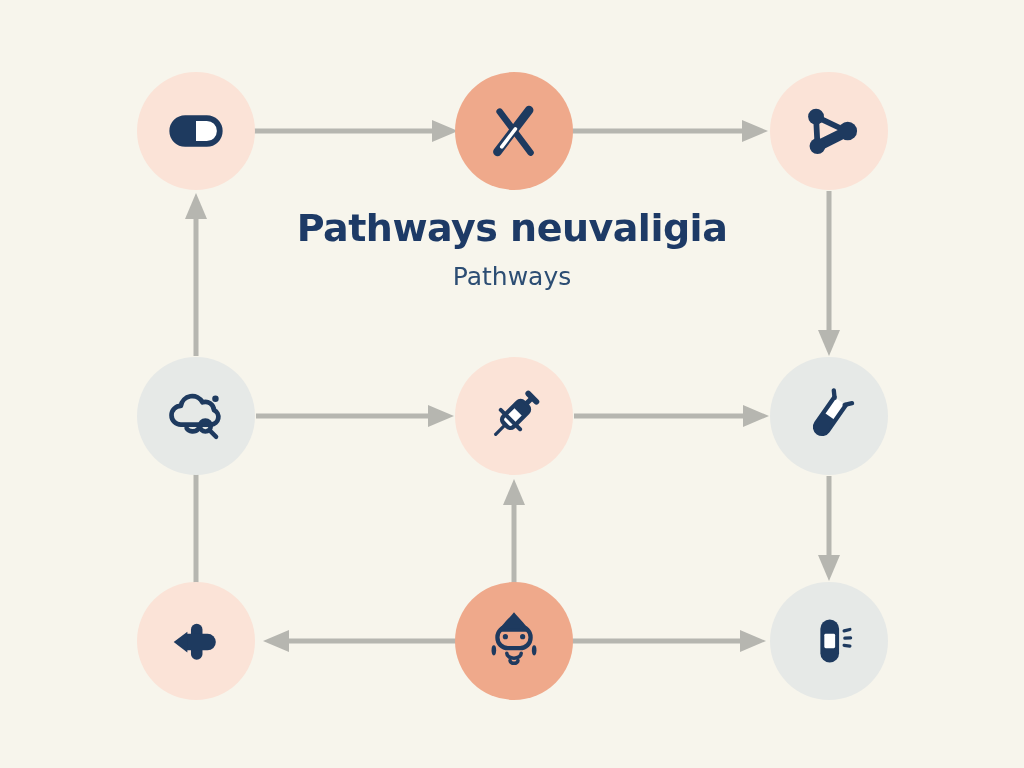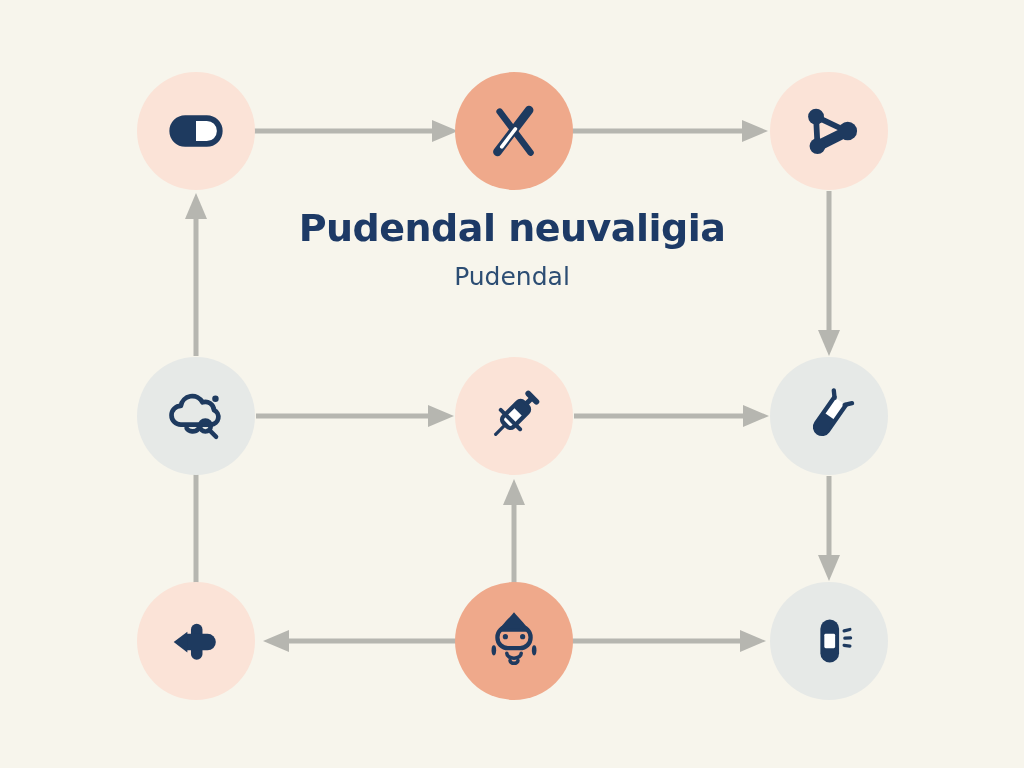--- a/index.html
+++ b/index.html
@@ -113,22 +113,22 @@
       <line class="arrow-line" x1="457" y1="641" x2="287" y2="641"></line>
       <polygon class="arrow-head" points="289,630 289,652 263,641"></polygon>
     </g>
     <g>
       <line class="arrow-line" x1="571" y1="641" x2="742" y2="641"></line>
       <polygon class="arrow-head" points="740,630 740,652 766,641"></polygon>
     </g>
   </svg>
 
   <div class="title-block">
-    <div class="title">Pudendal neuvaligia</div>
-    <div class="subtitle">Pudendal</div>
+    <div class="title">Pathways neuvaligia</div>
+    <div class="subtitle">Pathways</div>
   </div>
 
   <div class="node peach r-top c-left">
     <svg viewBox="0 0 100 100">
       <rect x="17" y="32" width="66" height="36" rx="18" fill="#ffffff" stroke="#1e3a5f" stroke-width="8"></rect>
       <path d="M50 32 H35 A18 18 0 0 0 35 68 H50 Z" fill="#1e3a5f"></path>
     </svg>
   </div>
 
   <div class="node salmon r-top c-mid">

